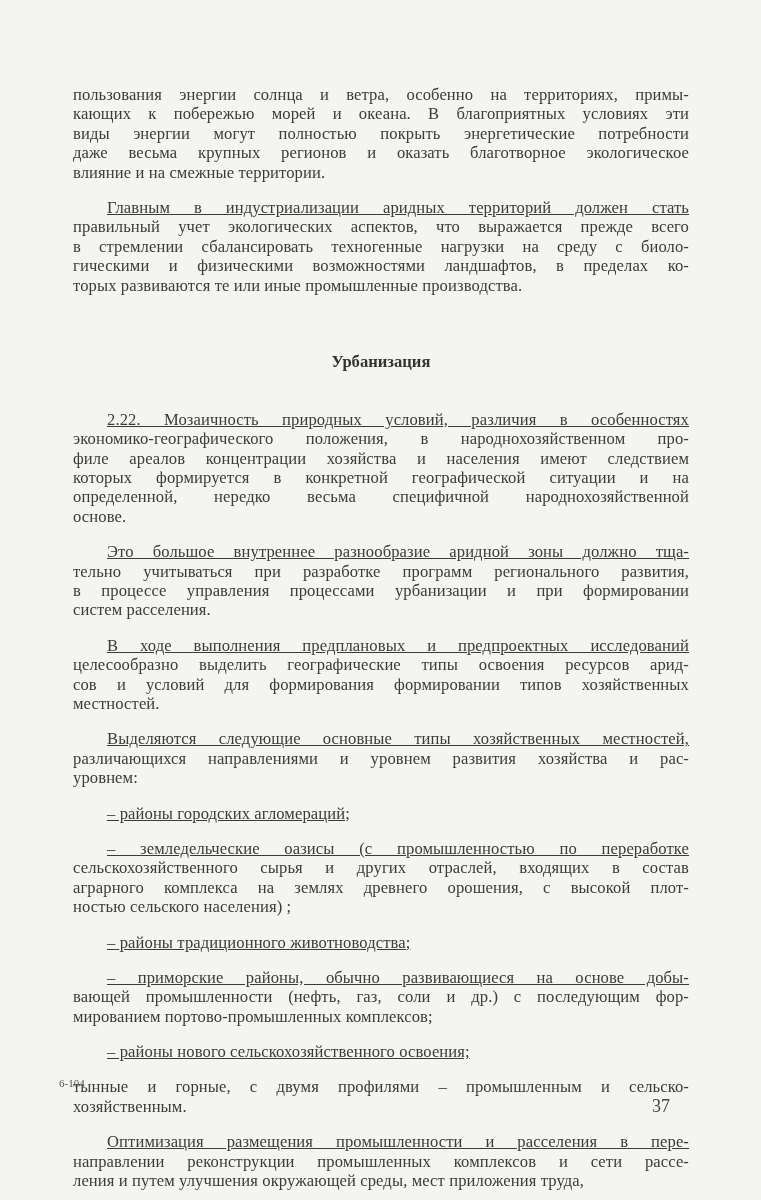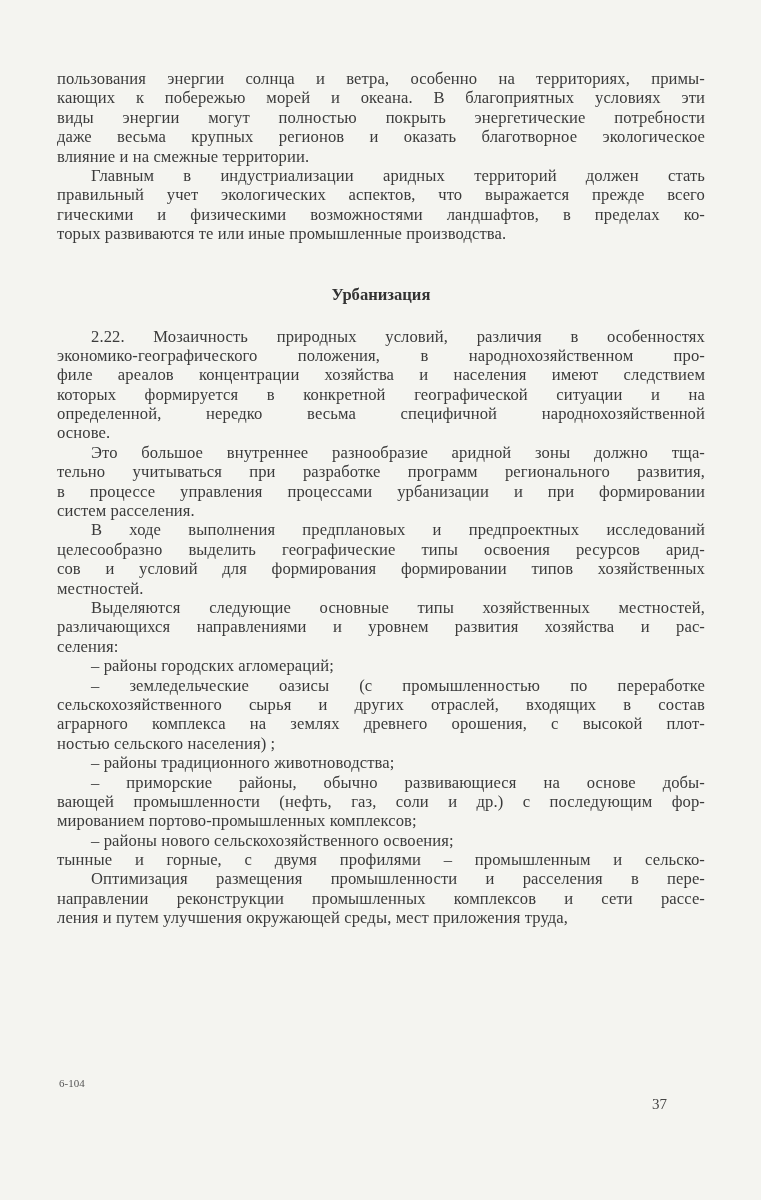--- a/index.html
+++ b/index.html
@@ -15,75 +15,76 @@
       font-family: "Liberation Serif", "DejaVu Serif", serif;
       color: #3b3b3b;
     }
     .page {
       position: absolute;
       left: 57px;
       top: 69px;
       width: 648px;
     }
     .para {
-      margin: 0;
+      margin: 16px;
       font-size: 16.6px;
       line-height: 19.4px;
       text-align: justify;
       text-indent: 0;
       hyphens: manual;
       letter-spacing: 0.1px;
     }
     .line {
       display: block;
       text-align: justify;
       text-align-last: justify;
       white-space: nowrap;
       height: 19.4px;
     }
     .line.last { text-align-last: left; }
-    .line.first-indent { padding-left: 34px; }
+    .line.first-indent { padding-left: 34px; text-decoration: underline; }
     .heading {
       text-align: center;
       font-weight: bold;
       font-size: 16.6px;
       line-height: 20px;
       margin: 4px;
       color: #333;
     }
     .footer-left {
       position: absolute;
       left: 59px;
       top: 1077px;
       font-size: 11px;
       color: #555;
     }
     .footer-right {
       position: absolute;
       left: 652px;
       top: 1096px;
-      font-size: 15px;
+      font-size: 18px;
       color: #444;
     }
   </style>
 </head>
 <body>
 
 <div class="page">
   <div id="top-block">
       <div class="para">
         <span class="line">пользования энергии солнца и ветра, особенно на территориях, примы-</span>
         <span class="line">кающих к побережью морей и океана. В благоприятных условиях эти</span>
         <span class="line">виды энергии могут полностью покрыть энергетические потребности</span>
         <span class="line">даже весьма крупных регионов и оказать благотворное экологическое</span>
         <span class="line last">влияние и на смежные территории.</span>
       </div>
       <div class="para">
         <span class="line first-indent">Главным в индустриализации аридных территорий должен стать</span>
         <span class="line">правильный учет экологических аспектов, что выражается прежде всего</span>
+        <span class="line">в стремлении сбалансировать техногенные нагрузки на среду с биоло-</span>
         <span class="line">гическими и физическими возможностями ландшафтов, в пределах ко-</span>
         <span class="line last">торых развиваются те или иные промышленные производства.</span>
       </div>
     </div>
   <div style="height:37px"></div>
   <h2 class="heading">Урбанизация</h2>
   <div style="height:18px"></div>
   <div id="section-block">
       <div class="para">
         <span class="line first-indent">2.22. Мозаичность природных условий, различия в особенностях</span>
@@ -101,21 +102,21 @@
       </div>
       <div class="para">
         <span class="line first-indent">В ходе выполнения предплановых и предпроектных исследований</span>
         <span class="line">целесообразно выделить географические типы освоения ресурсов арид-</span>
         <span class="line">сов и условий для формирования формировании типов хозяйственных</span>
         <span class="line last">местностей.</span>
       </div>
       <div class="para">
         <span class="line first-indent">Выделяются следующие основные типы хозяйственных местностей,</span>
         <span class="line">различающихся направлениями и уровнем развития хозяйства и рас-</span>
-        <span class="line last">селения:</span>
+        <span class="line last">уровнем:</span>
       </div>
       <div class="para">
         <span class="line first-indent last">– районы городских агломераций;</span>
       </div>
       <div class="para">
         <span class="line first-indent">– земледельческие оазисы (с промышленностью по переработке</span>
         <span class="line">сельскохозяйственного сырья и других отраслей, входящих в состав</span>
         <span class="line">аграрного комплекса на землях древнего орошения, с высокой плот-</span>
         <span class="line last">ностью сельского населения) ;</span>
       </div>
@@ -125,20 +126,21 @@
       <div class="para">
         <span class="line first-indent">– приморские районы, обычно развивающиеся на основе добы-</span>
         <span class="line">вающей промышленности (нефть, газ, соли и др.) с последующим фор-</span>
         <span class="line last">мированием портово-промышленных комплексов;</span>
       </div>
       <div class="para">
         <span class="line first-indent last">– районы нового сельскохозяйственного освоения;</span>
       </div>
       <div class="para">
         <span class="line">тынные и горные, с двумя профилями – промышленным и сельско-</span>
+        <span class="line last">хозяйственным.</span>
       </div>
       <div class="para">
         <span class="line first-indent">Оптимизация размещения промышленности и расселения в пере-</span>
         <span class="line">направлении реконструкции промышленных комплексов и сети рассе-</span>
         <span class="line last">ления и путем улучшения окружающей среды, мест приложения труда,</span>
       </div>
     </div>
 </div>
 
 <div class="footer-left">6-104</div>

